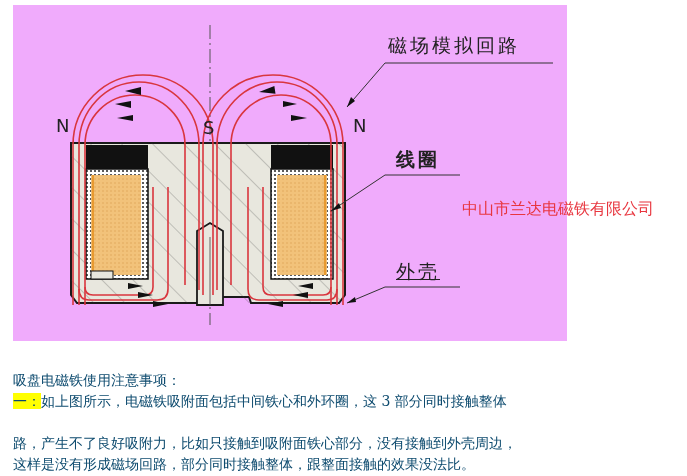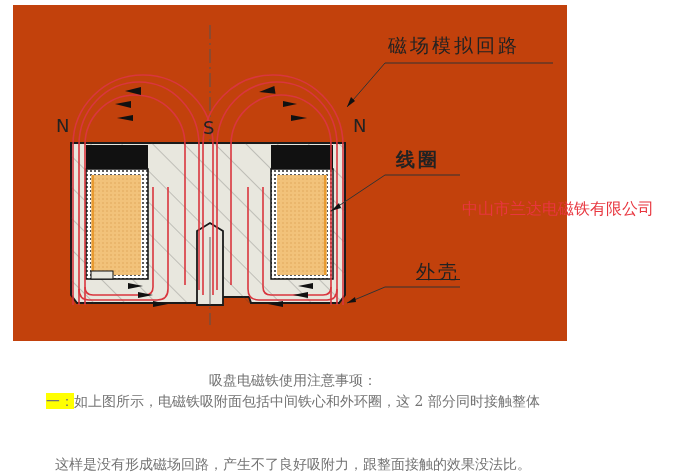--- a/index.html
+++ b/index.html
@@ -13,21 +13,21 @@
       position: relative;
       overflow: hidden;
       font-family: "DejaVu Serif", "Liberation Serif", serif;
     }
     .figure {
       position: absolute;
       left: 13px;
       top: 5px;
       width: 554px;
       height: 336px;
-      background: #c2410c;
+      background: #f0abfc;
     }
     .figure svg {
       position: absolute;
       left: 0;
       top: 0;
     }
     .label-cn {
       position: absolute;
       font-family: "DejaVu Sans", "Liberation Sans", sans-serif;
       font-size: 19px;
@@ -54,22 +54,21 @@
     .watermark .phone-row span + span {
       margin-left: 22px;
     }
     .notes {
       position: absolute;
       left: 13px;
       top: 370px;
       width: 560px;
       font-size: 14px;
       line-height: 21px;
-      color: #737373;
-      text-align: center;
+      color: #0c4a6e;
     }
     .notes .title {
       display: block;
     }
     .notes .hl {
       background: #ffff00;
     }
   </style>
 </head>
 <body>
@@ -157,32 +156,32 @@
     </g>
     <g fill="#111">
       <path d="M334,102 L338,92 L342,96 z"></path>
       <path d="M318,206 L326,198 L328,203 z"></path>
       <path d="M334,298 L342,292 L343,297 z"></path>
     </g>
   </svg>
 
   <span class="label-cn" style="left:375px; top:28px;">磁场模拟回路</span>
   <span class="label-cn" style="left:383px; top:142px;font-weight:bold;">线圈</span>
-  <span class="label-cn" style="left:403px; top:254px;text-decoration:underline;">外壳</span>
+  <span class="label-cn" style="left:383px; top:254px;text-decoration:underline;">外壳</span>
 
   <span class="pole-label" style="left:43px; top:110px;">N</span>
   <span class="pole-label" style="left:190px; top:112px;">S</span>
   <span class="pole-label" style="left:340px; top:110px;">N</span>
 </div>
 
 <div class="watermark">
   <div>中山市兰达电磁铁有限公司</div>
 </div>
 
 <div class="notes">
   <span class="title">吸盘电磁铁使用注意事项：</span>
   <div>
-    <span class="hl">一：</span><span>如上图所示，电磁铁吸附面包括中间铁心和外环圈，这 2 部分同时接触整体</span><br>
+    <span class="hl">一：</span><span>如上图所示，电磁铁吸附面包括中间铁心和外环圈，这 3 部分同时接触整体</span><br>
     <br>
-    <br>
-    <span>这样是没有形成磁场回路，产生不了良好吸附力，跟整面接触的效果没法比。</span>
+    <span>路，产生不了良好吸附力，比如只接触到吸附面铁心部分，没有接触到外壳周边，</span><br>
+    <span>这样是没有形成磁场回路，部分同时接触整体，跟整面接触的效果没法比。</span>
   </div>
 </div>
 
 </body></html>

